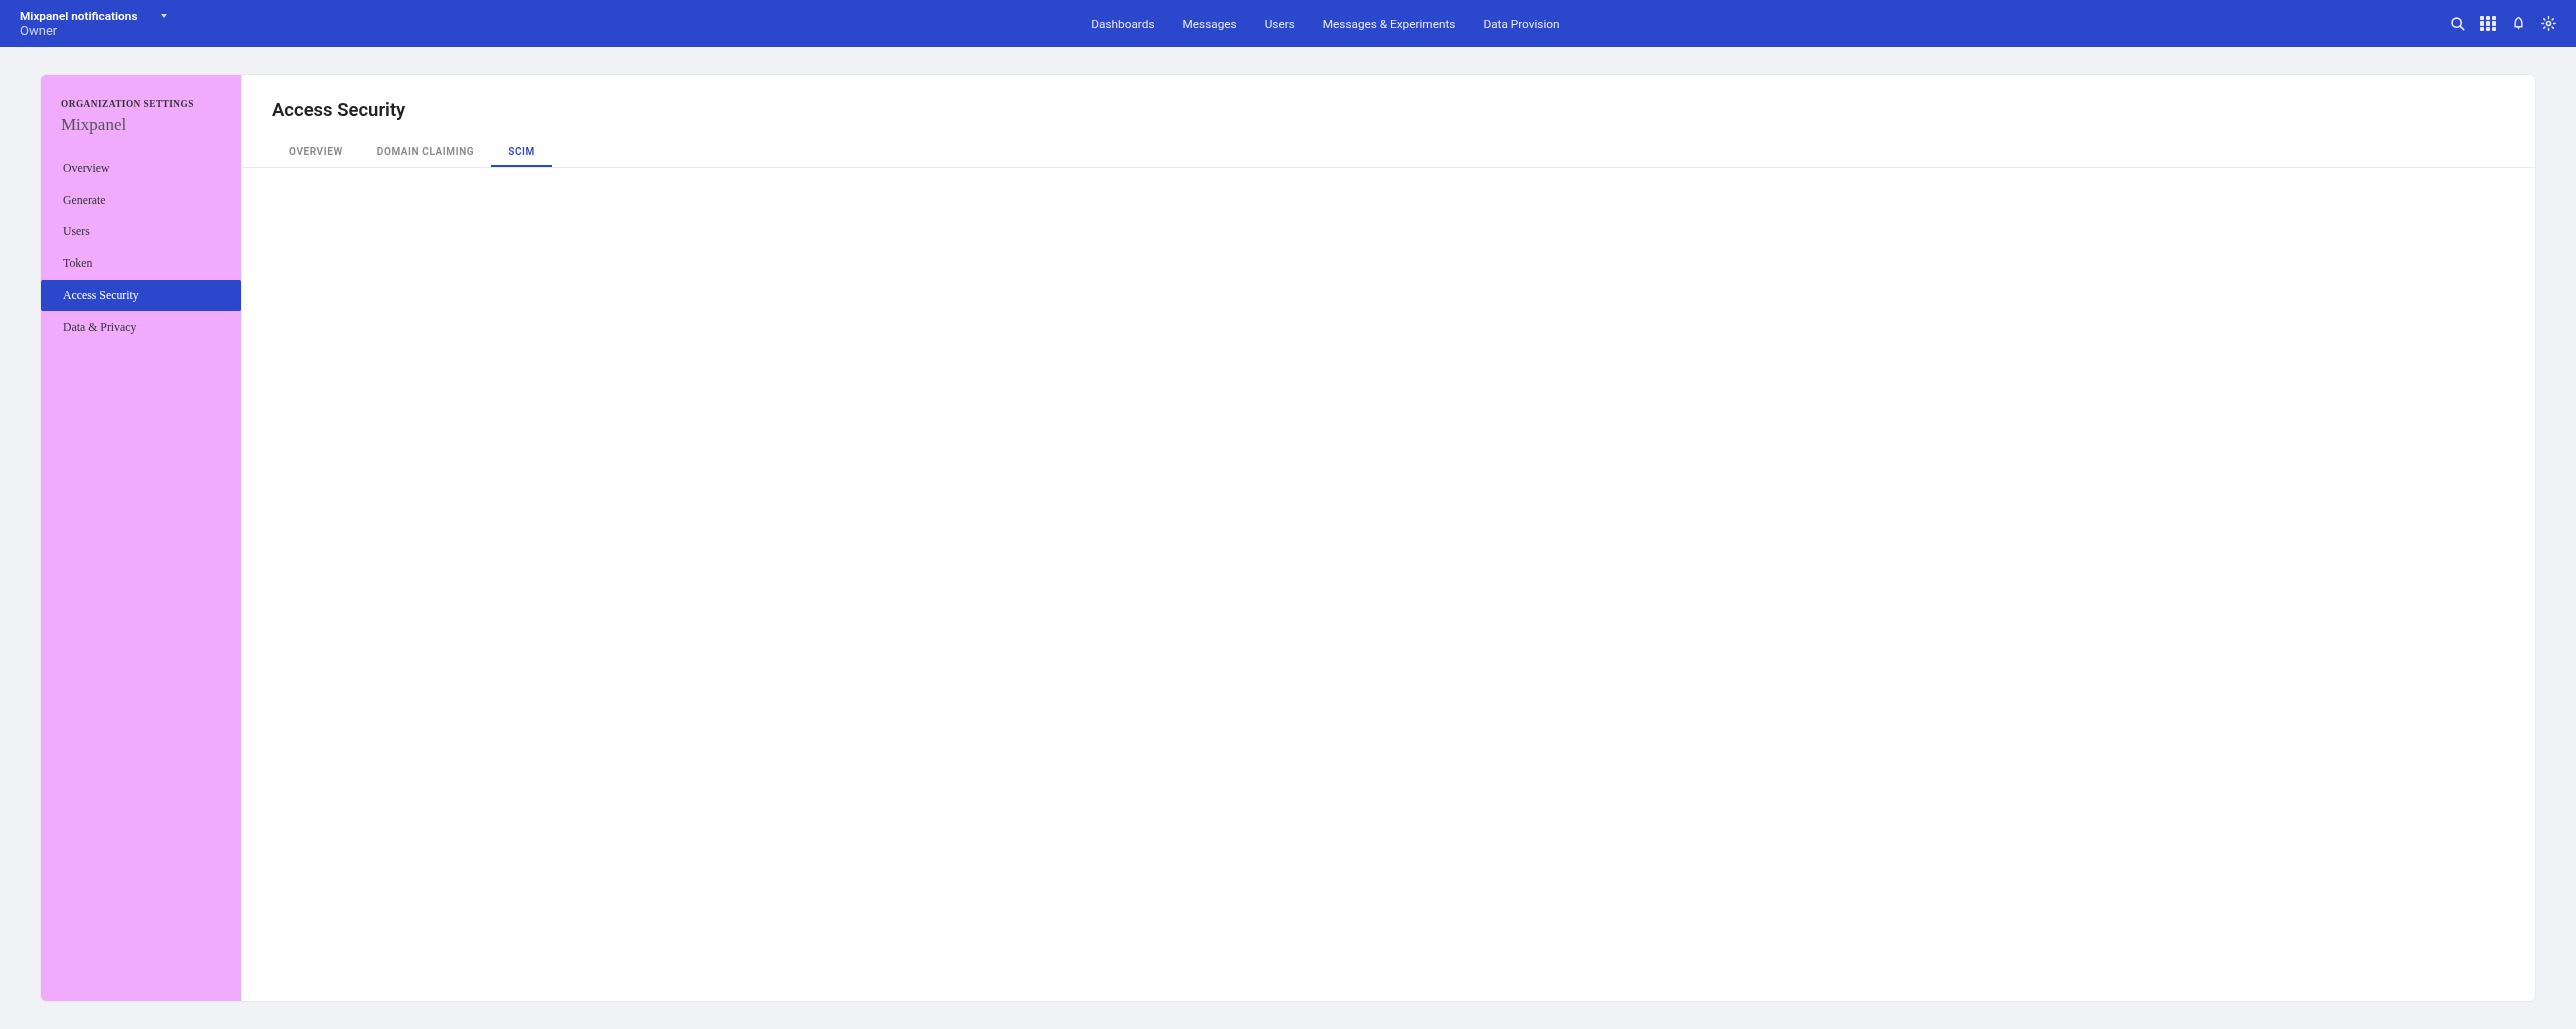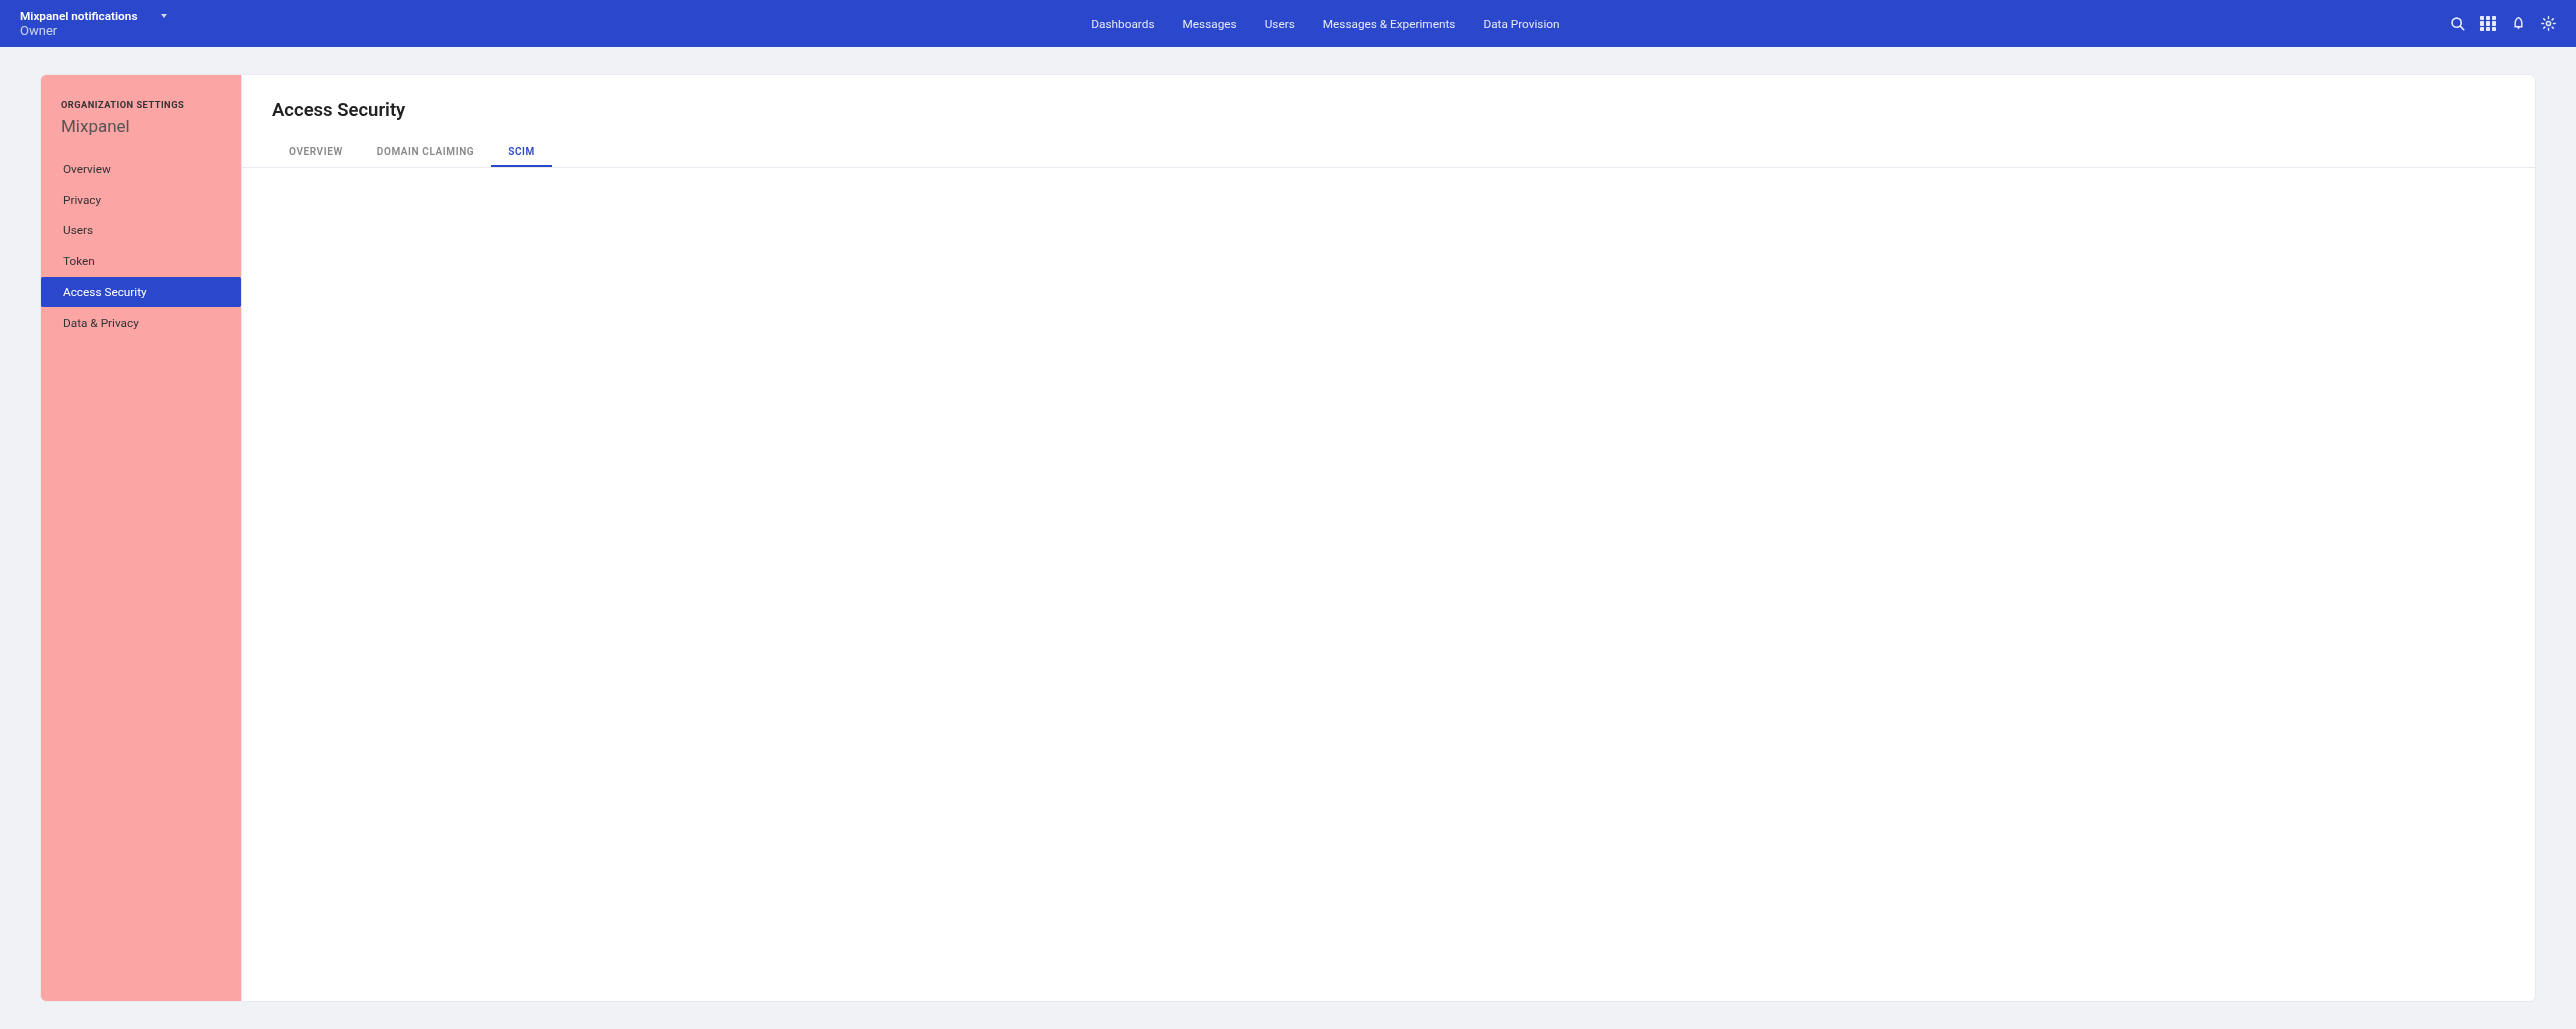--- a/index.html
+++ b/index.html
@@ -67,25 +67,26 @@
     .page-body {
       display: flex;
       padding: 27px 40px;
       gap: 0;
       min-height: calc(100vh - 47px);
     }
 
     
     .sidebar {
       width: 202px;
-      background: #fca5a5;
+      background: #f0abfc;
       border-radius: 6.7px 0 0 6.7px;
       padding: 23.6px 0 23.6px 0;
       flex-shrink: 0;
       border: 0.8px solid #e8eaf0;
+      font-family: Liberation Serif, serif;
     }
     .sidebar-section-label {
       font-size: 9.3px;
       font-weight: 700;
       color: #333;
       letter-spacing: 0.05em;
       padding: 0 20px 3.4px;
       text-transform: uppercase;
     }
     .sidebar-org-name {
@@ -269,21 +270,21 @@
   </div>
 </nav>
 
 <div class="page-body">
 
   <aside class="sidebar">
     <div class="sidebar-section-label">ORGANIZATION SETTINGS</div>
     <div class="sidebar-org-name">Mixpanel</div>
 
     <a class="sidebar-item">Overview</a>
-    <a class="sidebar-item">Privacy</a>
+    <a class="sidebar-item">Generate</a>
     <a class="sidebar-item">Users</a>
     <a class="sidebar-item">Token</a>
     <a class="sidebar-item active">Access Security</a>
     <a class="sidebar-item">Data &amp; Privacy</a>
   </aside>
 
   <main class="main-content">
     <div class="content-header">
       <h1 class="content-title">Access Security</h1>
 

